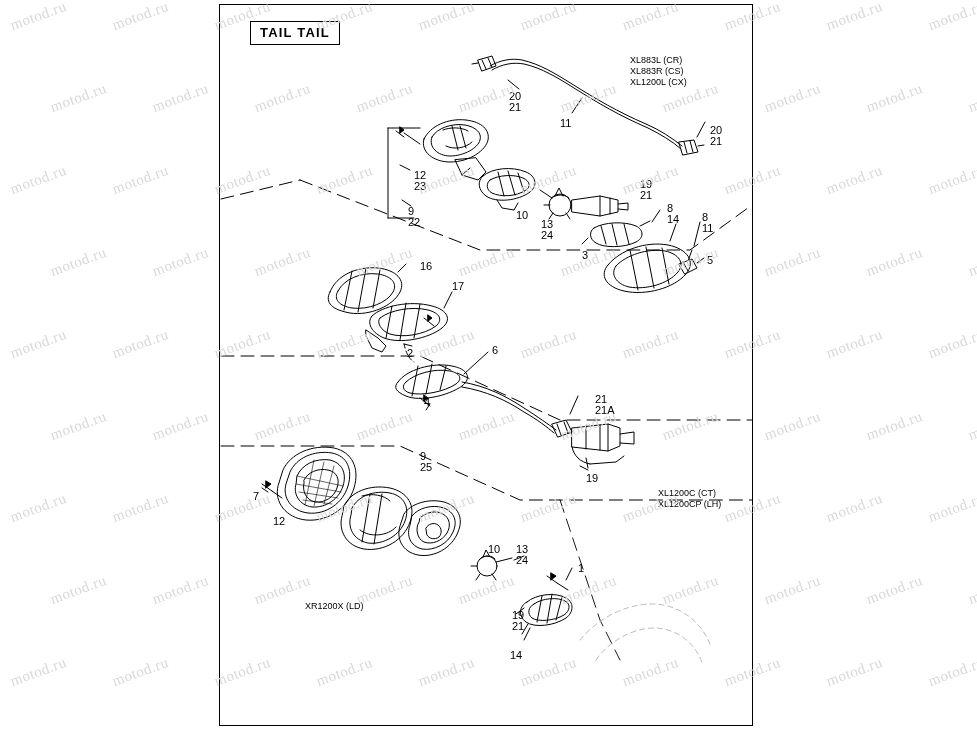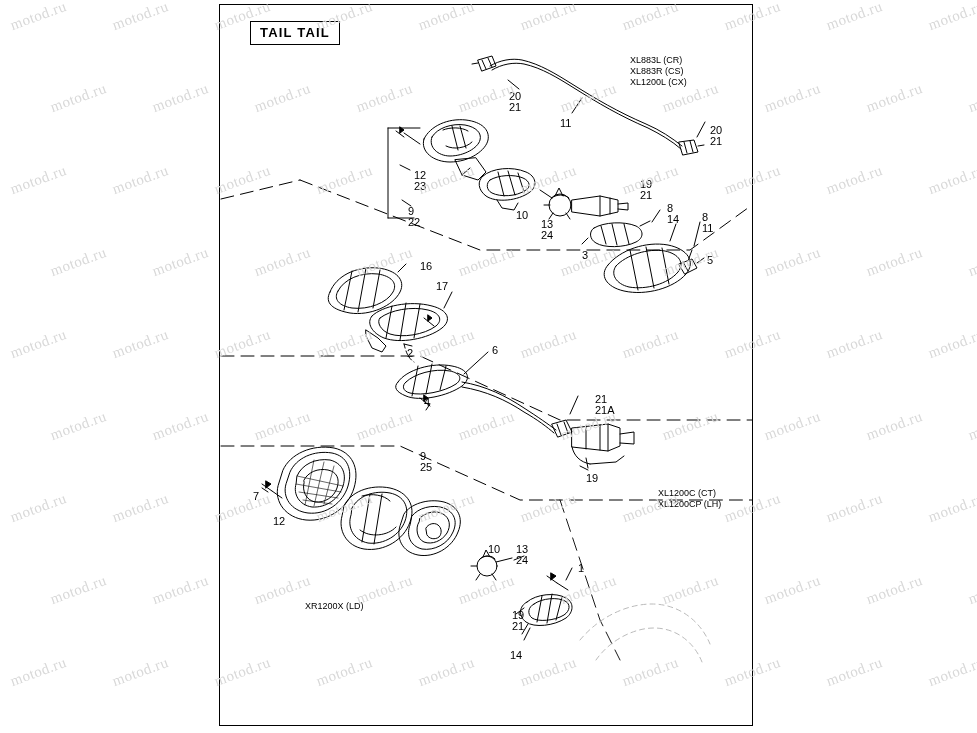--- a/index.html
+++ b/index.html
@@ -424,21 +424,21 @@
 24</div>
     <div class="label num" style="left: 640px; top: 179px;">19
 21</div>
     <div class="label num" style="left: 667px; top: 203px;">8
 14</div>
     <div class="label num" style="left: 702px; top: 212px;">8
 11</div>
     <div class="label num" style="left: 582px; top: 250px;">3</div>
     <div class="label num" style="left: 707px; top: 255px;">5</div>
     <div class="label num" style="left: 420px; top: 261px;">16</div>
-    <div class="label num" style="left: 436px; top: 281px;">17</div>
+    <div class="label num" style="left: 452px; top: 281px;">17</div>
     <div class="label num" style="left: 407px; top: 348px;">2</div>
     <div class="label num" style="left: 492px; top: 345px;">6</div>
     <div class="label num" style="left: 424px; top: 397px;">4</div>
     <div class="label num" style="left: 595px; top: 394px;">21
 21A</div>
     <div class="label num" style="left: 586px; top: 473px;">19</div>
     <div class="label num" style="left: 420px; top: 451px;">9
 25</div>
     <div class="label num" style="left: 253px; top: 491px;">7</div>
     <div class="label num" style="left: 273px; top: 516px;">12</div>

